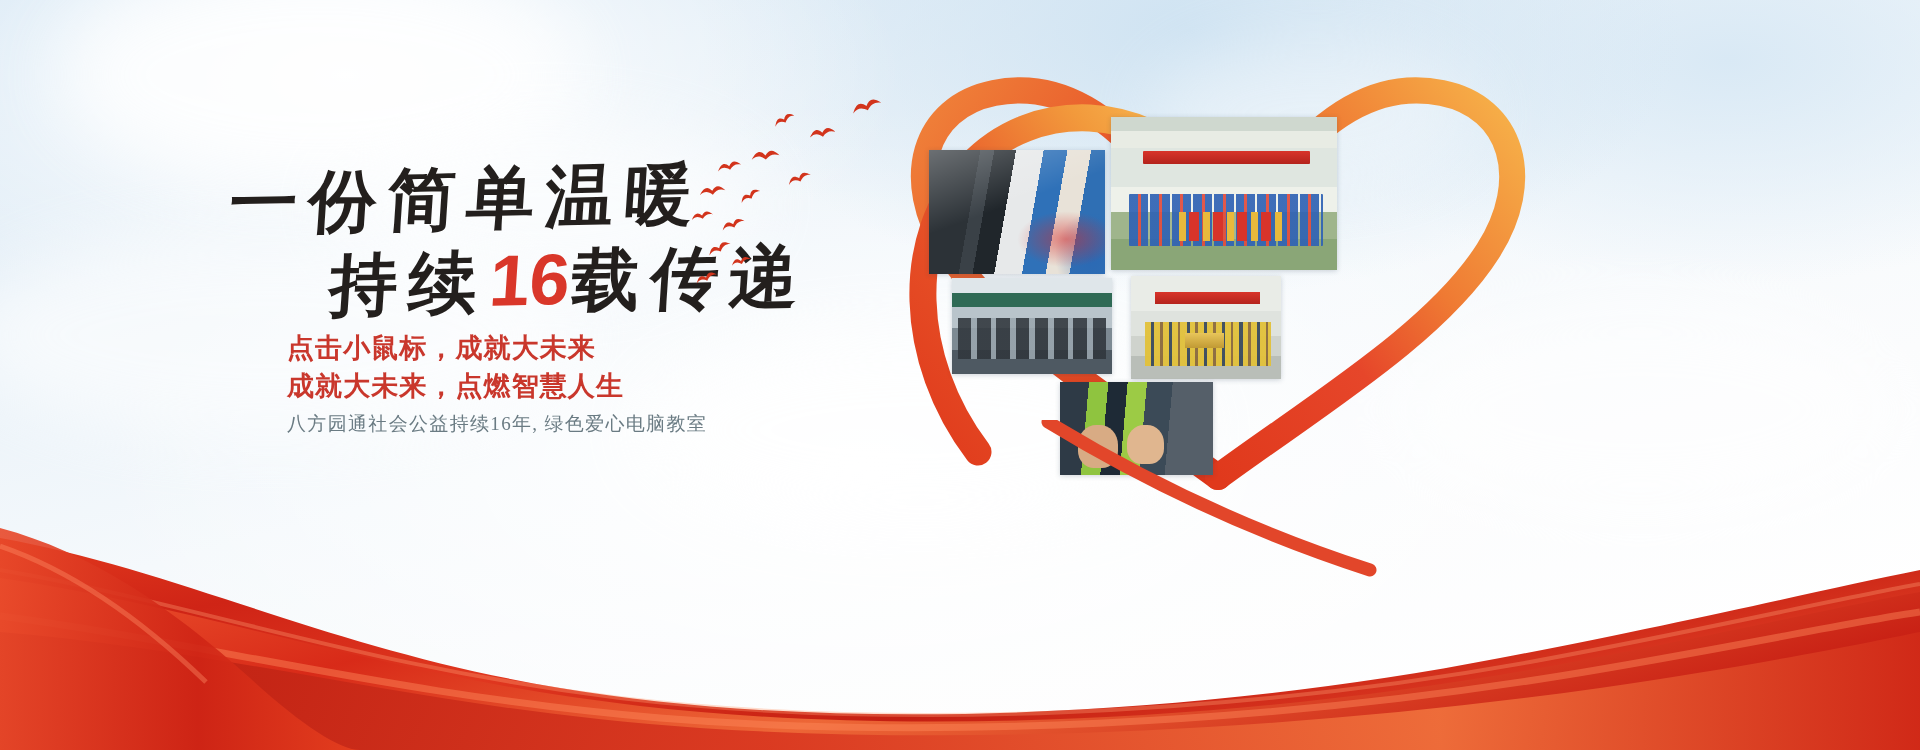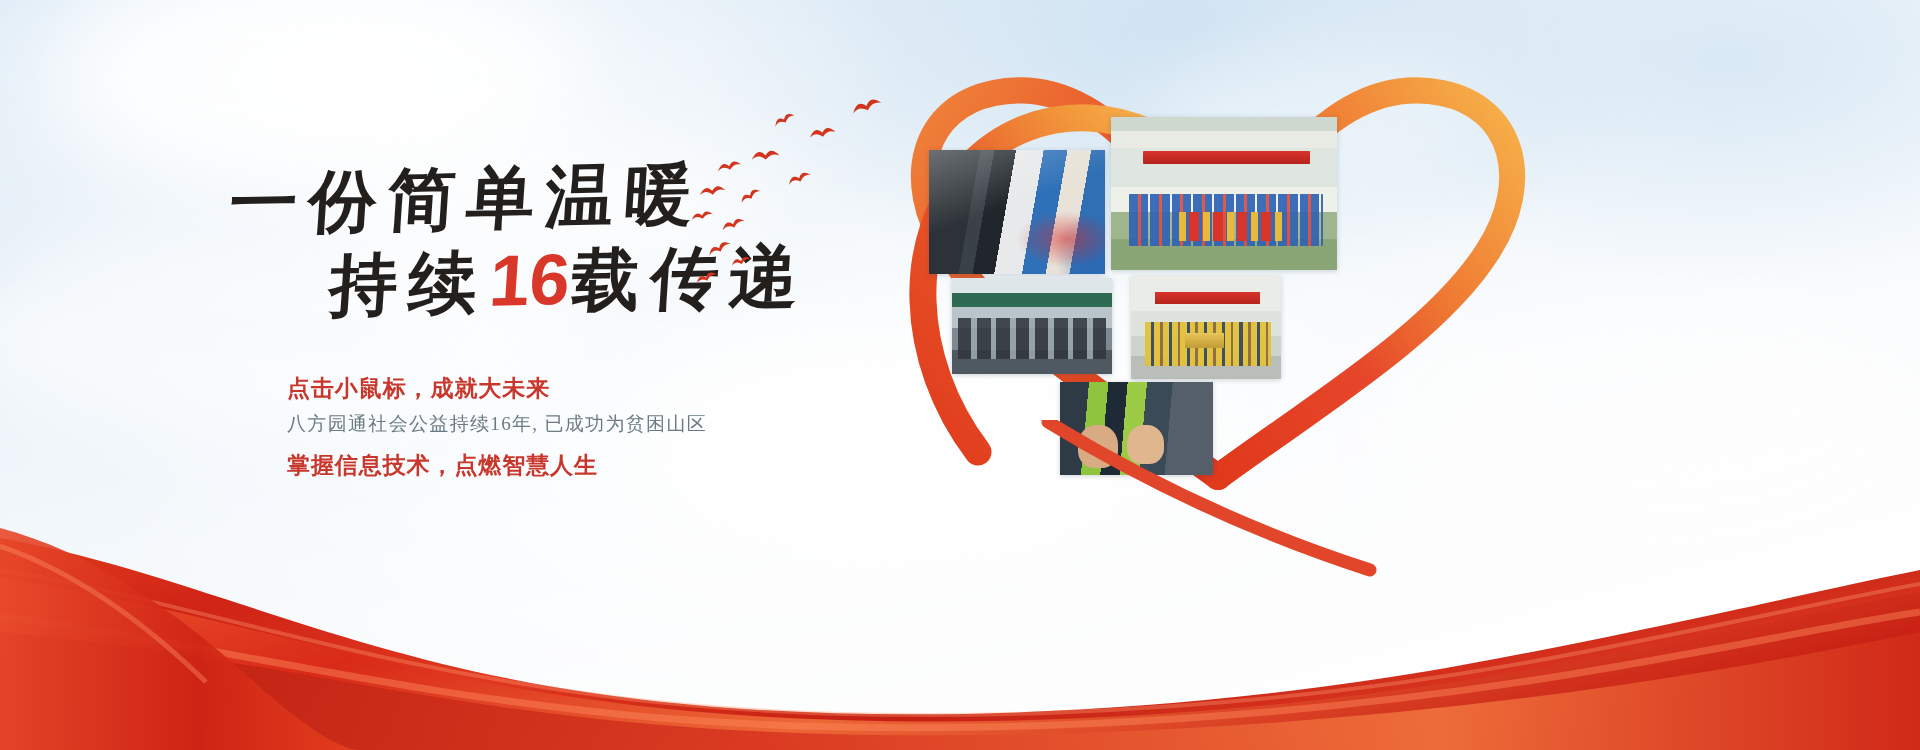--- a/index.html
+++ b/index.html
@@ -36,24 +36,23 @@
   }
   #head1{position:absolute;left:230px;top:165px;font-size:68px;line-height:1;
          transform:skewX(-5deg) rotate(-1.2deg);}
   #head2{position:absolute;left:330px;top:243px;font-size:68px;line-height:1;
          transform:skewX(-5deg) rotate(-1.2deg);}
   #head2 .num{color:#d9372a;font-family:"Liberation Sans",sans-serif;
                font-weight:bold;letter-spacing:0;font-size:72px;
                padding:0 2px;}
   #sub{position:absolute;left:287px;top:329px;}
   .subline{
-    color:#c9372c;font-size:23px;font-weight:bold;line-height:1.42;
+    color:#c9372c;font-size:27px;font-weight:bold;line-height:1.42;
     letter-spacing:.04em;white-space:nowrap;
-    font-family:Liberation Serif, serif;
-    margin-top:44px;
+    font-family:Liberation Sans, sans-serif;
   }
   #body{position:absolute;left:287px;top:408px;}
   .bodyline{
     color:#6a7b83;font-size:19px;line-height:1.72;letter-spacing:.07em;
     white-space:nowrap;
     font-family:"Liberation Serif","DejaVu Serif",serif;
   }
 
   
   #birds{position:absolute;left:690px;top:85px;width:230px;height:230px;}
@@ -141,25 +140,25 @@
   <div id="textblock">
 
     <div id="head1" class="brush">一份简单温暖</div>
 
     <div id="head2" class="brush">
       <span>持续</span><span class="num">16</span><span>载传递</span>
     </div>
 
     <div id="sub">
       <div class="subline">点击小鼠标，成就大未来</div>
-      <div class="subline">掌握信息技术，点燃智慧人生</div>
+      <div class="subline">成就大未来，点燃智慧人生</div>
     </div>
 
     <div id="body">
-      <div class="bodyline">八方园通社会公益持续16年, 已成功为贫困山区</div>
+      <div class="bodyline">八方园通社会公益持续16年, 绿色爱心电脑教室</div>
     </div>
   </div>
 
   <div id="birds">
       <svg width="33" height="18" viewBox="0 0 22 10" style="position: absolute; left: 160px; top: 12px; transform: rotate(-18deg);">
         <path d="M1 7 C 5 1, 8 1, 11 5 C 14 1, 17 1, 21 6 C 17 4, 14 5, 11 8 C 8 5, 5 4, 1 7 Z" fill="#d2341c"></path>
       </svg>
       <svg width="28.6" height="15.6" viewBox="0 0 22 10" style="position: absolute; left: 118px; top: 40px; transform: rotate(-10deg);">
         <path d="M1 7 C 5 1, 8 1, 11 5 C 14 1, 17 1, 21 6 C 17 4, 14 5, 11 8 C 8 5, 5 4, 1 7 Z" fill="#d2341c"></path>
       </svg>

